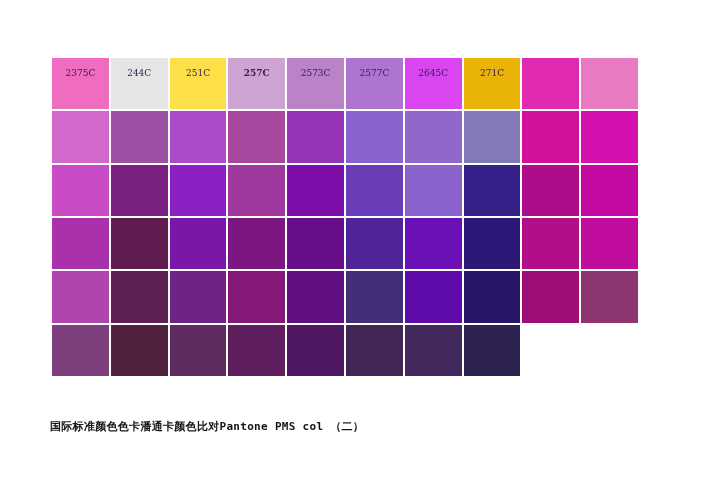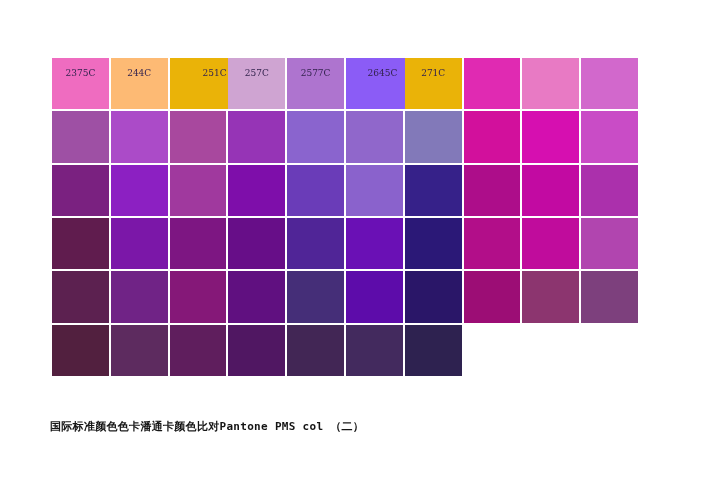--- a/index.html
+++ b/index.html
@@ -59,33 +59,36 @@
   }
 </style>
 </head>
 <body>
 
 <div class="page">
   <div class="grid">
       <div class="cell" style="background: rgb(239, 108, 192);">
         <span class="swatch-label" style="color: rgb(51, 35, 78);">2375C</span>
       </div>
-      <div class="cell" style="background: #fdba74;">
+      <div class="cell" style="background: #e5e5e5;">
         <span class="swatch-label" style="color: rgb(51, 35, 78);">244C</span>
       </div>
-      <div class="cell" style="background: #eab308; padding-left: 33px;">
+      <div class="cell" style="background: #fde047;">
         <span class="swatch-label" style="color: rgb(51, 35, 78);">251C</span>
       </div>
       <div class="cell" style="background: rgb(207, 164, 210);">
-        <span class="swatch-label" style="color: rgb(51, 35, 78);">257C</span>
+        <span class="swatch-label" style="color: rgb(51, 35, 78); font-weight: bold;">257C</span>
+      </div>
+      <div class="cell" style="background: rgb(187, 130, 200);">
+        <span class="swatch-label" style="color: rgb(51, 35, 78);">2573C</span>
       </div>
       <div class="cell" style="background: rgb(174, 116, 207);">
         <span class="swatch-label" style="color: rgb(51, 35, 78);">2577C</span>
       </div>
-      <div class="cell" style="background: #8b5cf6; padding-left: 16px;">
+      <div class="cell" style="background: #d946ef;">
         <span class="swatch-label" style="color: rgb(51, 35, 78);">2645C</span>
       </div>
       <div class="cell" style="background: #eab308;">
         <span class="swatch-label" style="color: rgb(51, 35, 78);">271C</span>
       </div>
       <div class="cell" style="background: rgb(224, 42, 178);"></div>
       <div class="cell" style="background: rgb(232, 122, 196);"></div>
       <div class="cell" style="background: rgb(210, 104, 204);"></div>
       <div class="cell" style="background: rgb(158, 80, 164);"></div>
       <div class="cell" style="background: rgb(171, 75, 200);"></div>

